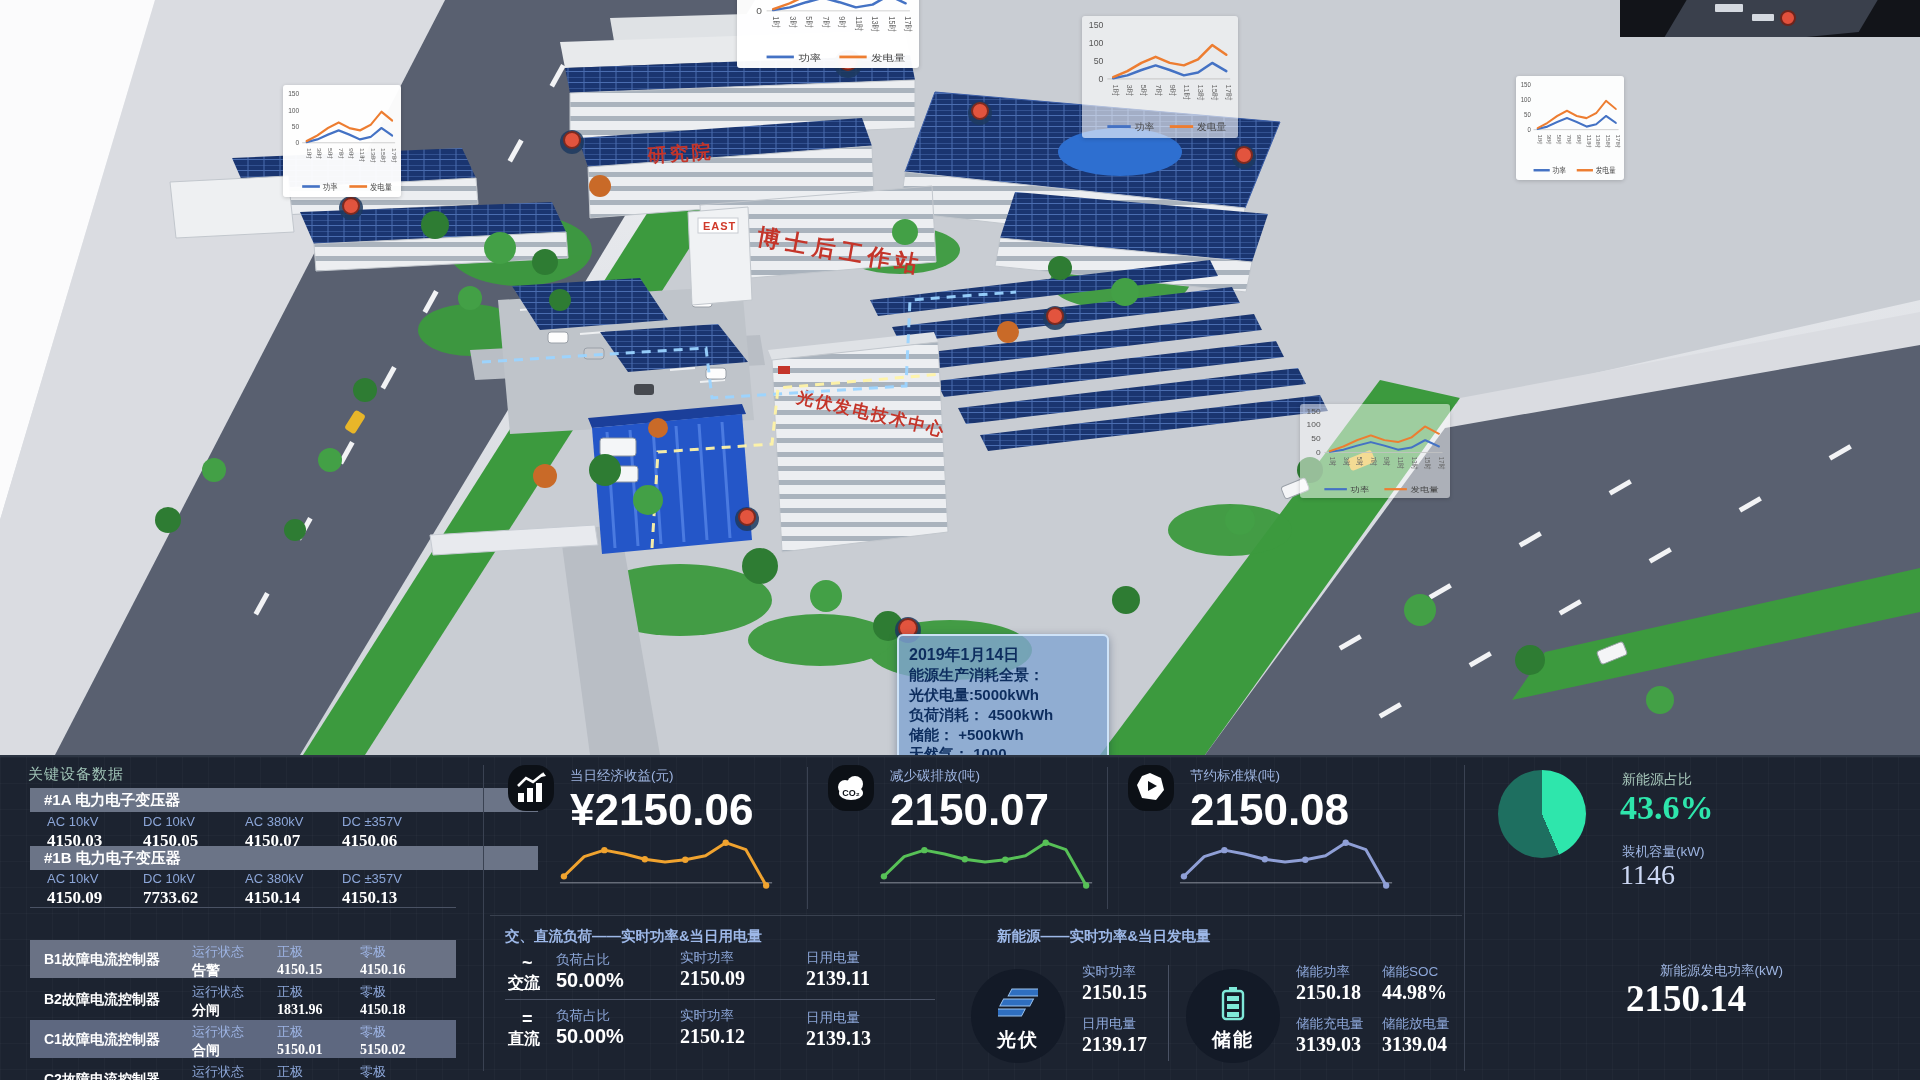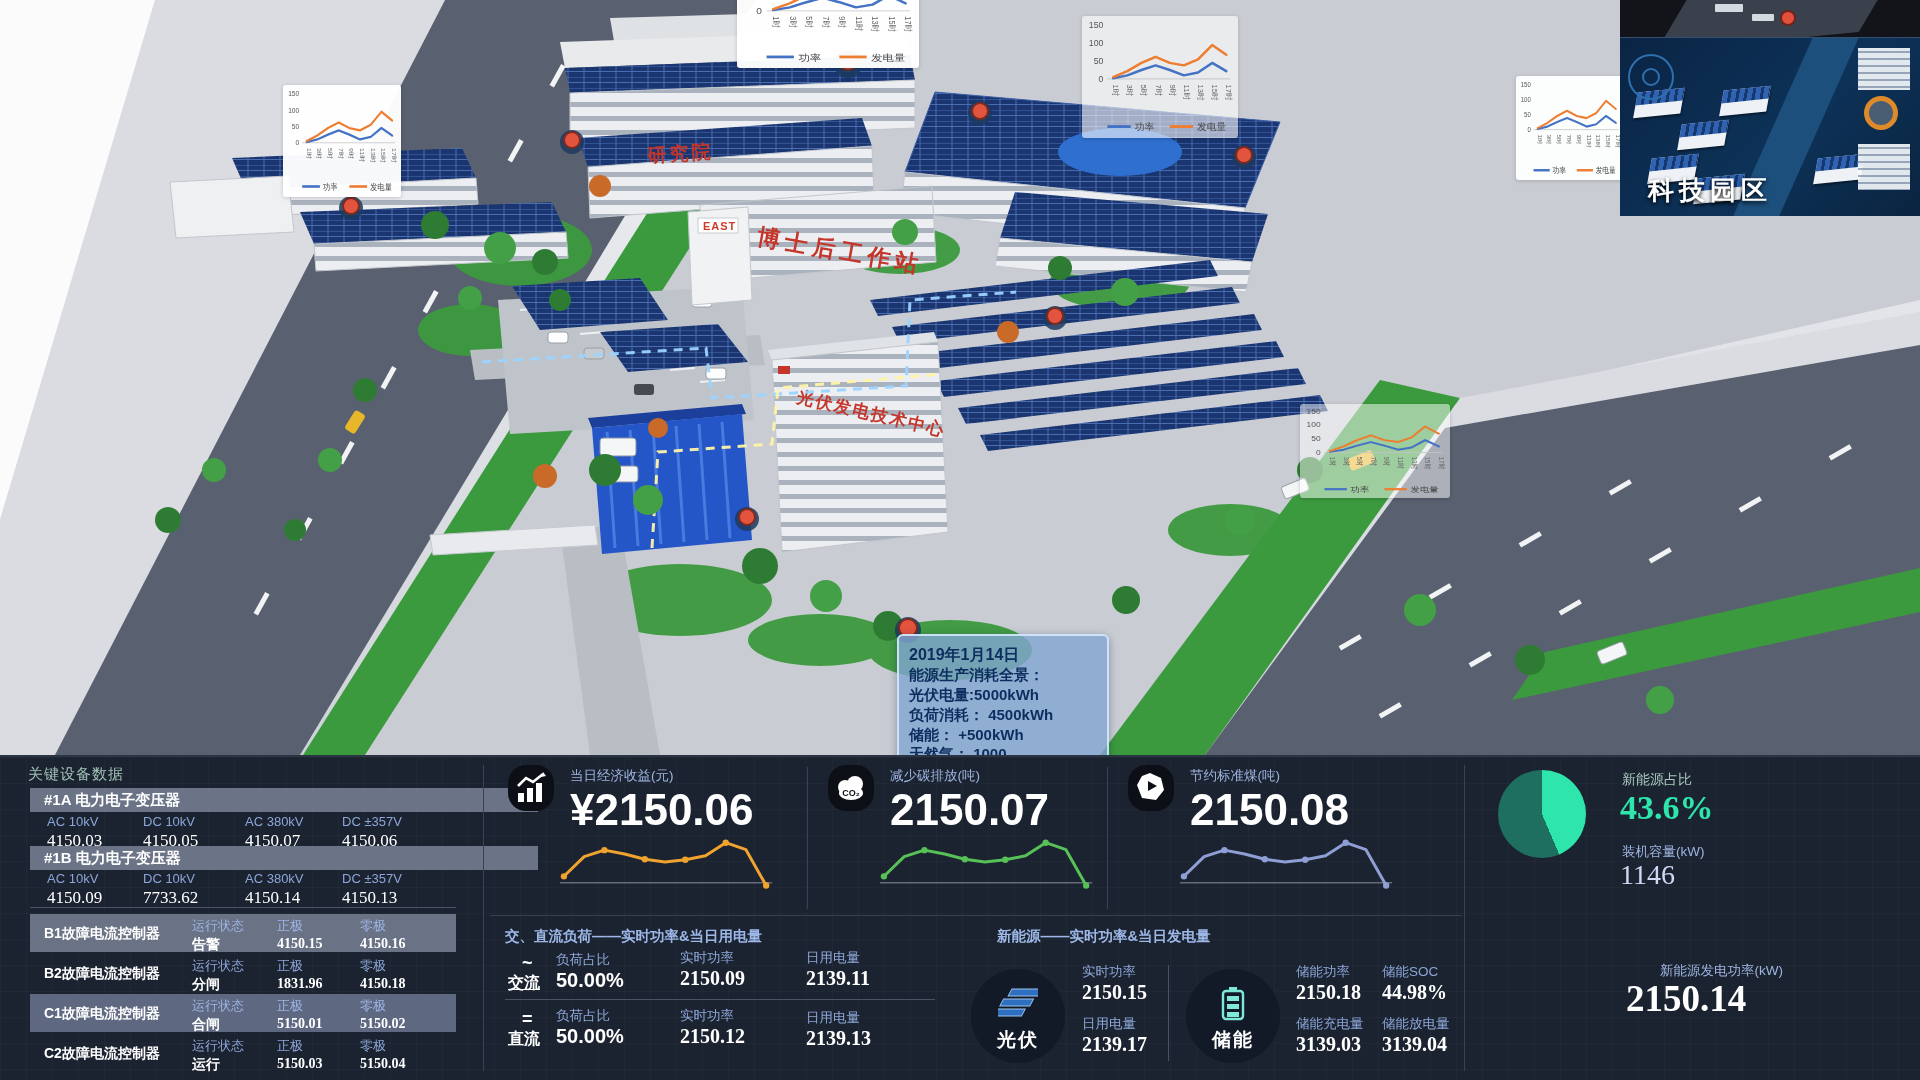--- a/index.html
+++ b/index.html
@@ -44,23 +44,23 @@
     background-image:linear-gradient(rgba(255,255,255,.022) 1px,transparent 1px),linear-gradient(90deg,rgba(255,255,255,.022) 1px,transparent 1px);
     background-size:26px 26px;}
   .dashboard *{position:absolute;}
   .num{font-family:"Liberation Serif",serif;}
   .vsep{width:1px;background:#3a4252;}
   .hsep{height:1px;background:#39414f;}
   
   .equip-title{left:28px;top:8px;font-size:15px;color:#9fc3b6;letter-spacing:1px;}
   .tcard-head{left:30px;width:508px;height:24px;background:#6b7487;color:#fff;font-size:15px;font-weight:bold;line-height:24px;padding-left:14px;box-sizing:border-box;}
   .tmetric .m-label{position:static;display:block;font-size:13px;color:#8ca6d8;}
-  .tmetric .m-value{position:static;display:block;font-size:17px;color:#fff;font-weight:normal;font-family:"Liberation Serif",serif;margin-top:2px;}
+  .tmetric .m-value{position:static;display:block;font-size:17px;color:#fff;font-weight:bold;font-family:"Liberation Serif",serif;margin-top:2px;}
   .equip-div{left:30px;width:426px;height:1px;background:#4a5264;top:150px;}
-  .ctrl-row{left:30px;width:426px;height:38px;}
+  .ctrl-row{left:30px;width:426px;height:38px;margin-top:26px;}
   .ctrl-row.hl{background:#6a7285;}
   .ctrl-row.hl2{background:#5e6880;}
   .ctrl-name{left:14px;top:11px;font-size:14px;color:#fff;font-weight:bold;}
   .c-label{position:static;display:block;font-size:13px;color:#8ca6d8;}
   .ctrl-row.hl .c-label,.ctrl-row.hl2 .c-label{color:#9db4e4;}
   .c-value{position:static;display:block;font-size:14px;color:#fff;font-weight:bold;margin-top:1px;}
   
   .kpi{top:0;height:158px;}
   .kpi-icon{left:8px;top:8px;width:46px;height:46px;background:#0c1016;border-radius:18px;}
   .kpi-icon svg{position:absolute;left:5px;top:5px;}
@@ -446,46 +446,20 @@
   </div>
 
   <div class="minimap">
     <div class="mm-sliver">
       <div class="mm-shape"></div>
       <div class="chip" style="left:95px;top:4px;width:28px;height:8px;"></div>
       <div class="chip" style="left:132px;top:14px;width:22px;height:7px;"></div>
       <div class="mm-dot" style="left:160px;top:10px;"></div>
     </div>
 
-    <div class="mm-tech">
-      <div class="mm-road"></div>
-      <div class="mm-bldg" style="left:16px;top:52px;">
-          <div class="mm-roof"></div>
-        </div>
-      <div class="mm-bldg" style="left:60px;top:84px;">
-          <div class="mm-roof"></div>
-        </div>
-      <div class="mm-bldg" style="left:102px;top:50px;">
-          <div class="mm-roof"></div>
-        </div>
-      <div class="mm-bldg" style="left:30px;top:118px;">
-          <div class="mm-roof"></div>
-        </div>
-      <div class="mm-bldg" style="left:76px;top:138px;">
-          <div class="mm-roof"></div>
-        </div>
-      <div class="mm-bldg" style="left:196px;top:118px;">
-          <div class="mm-roof"></div>
-        </div>
-      <div class="mm-chip lines" style="right:6px;top:6px;width:52px;height:42px;"></div>
-      <div class="mm-chip lines" style="right:6px;top:102px;width:52px;height:46px;"></div>
-      <div class="mm-ring" style="right:22px;top:58px;"></div>
-      <div class="mm-radar"></div>
-      <div class="mm-label" style="left:28px;bottom:8px;">科技园区</div>
-    </div>
 
   </div>
 
   <div class="dashboard">
 
     <div class="equip-title">关键设备数据</div>
 
     <div class="tcard-head" style="top:31px;">#1A 电力电子变压器</div>
     <div class="tmetric" style="left:47px;top:57px;">
         <span class="m-label">AC 10kV</span>

